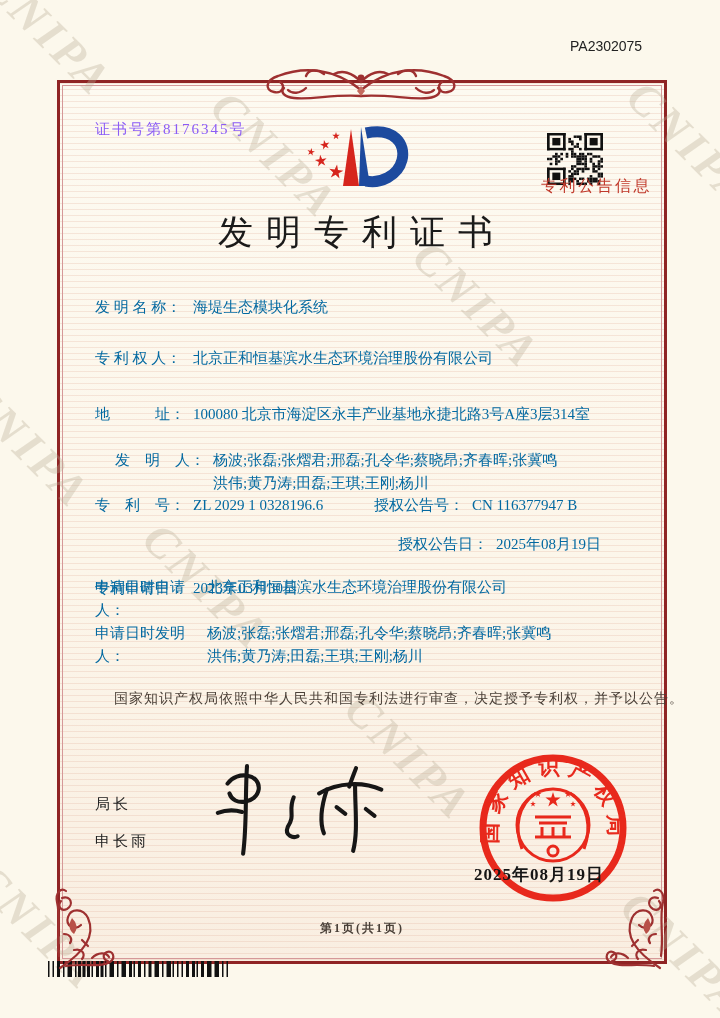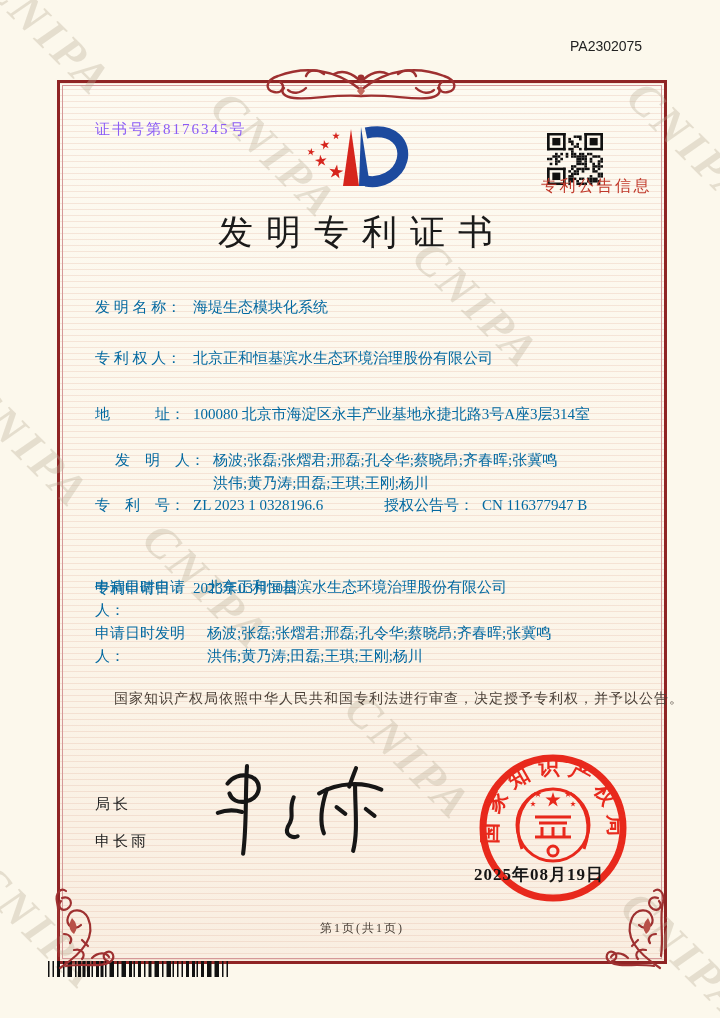--- a/index.html
+++ b/index.html
@@ -29,21 +29,21 @@
   .row{font-size:15px;line-height:23px;color:#0369a1;}
   .row .lb{display:inline-block;width:98px;vertical-align:top;}
   .row .lb.wide{width:112px;}
   .row .vl{display:inline-block;vertical-align:top;white-space:pre-line;}
   .notice{left:57px;width:684px;text-align:center;font-size:14px;
           letter-spacing:1px;color:#4a4038;}
   .sig-label{left:95px;font-size:15px;color:#222;letter-spacing:3px;}
   .seal-date{left:474px;top:863px;font-size:17px;font-weight:bold;color:#151515;
              letter-spacing:1px;z-index:6;}
   .footer{left:57px;top:920px;width:610px;text-align:center;font-size:12px;
-          color:#4a4038;letter-spacing:2px;}
+          color:#4a4038;letter-spacing:2px;font-weight:bold;}
   svg{display:block;}
 </style>
 </head>
 <body>
 
 <div class="wm" style="left:-30px;top:6px;">CNIPA</div>
 <div class="wm" style="left:196px;top:128px;">CNIPA</div>
 <div class="wm" style="left:612px;top:118px;">CNIPA</div>
 <div class="wm" style="left:398px;top:278px;">CNIPA</div>
 <div class="wm" style="left:-52px;top:418px;">CNIPA</div>
@@ -237,27 +237,30 @@
     <span class="lb">专 利 权 人：</span><span class="vl">北京正和恒基滨水生态环境治理股份有限公司</span>
   </div>
   <div class="abs row" style="left:95px;top:403px;">
     <span class="lb">地　　　址：</span><span class="vl" style="width:402px;">100080 北京市海淀区永丰产业基地永捷北路3号A座3层314室</span>
   </div>
   <div class="abs row" style="left:95px;top:449px;margin-left:20px;">
     <span class="lb">发　明　人：</span><span class="vl">杨波;张磊;张熠君;邢磊;孔令华;蔡晓昂;齐春晖;张冀鸣
 洪伟;黄乃涛;田磊;王琪;王刚;杨川</span>
   </div>
   <div class="abs row" style="left:95px;top:494px;">
-    <span class="lb">专　利　号：</span><span class="vl">ZL 2023 1 0328196.6</span>
-  </div>
-  <div class="abs row" style="left:384px;top:494px;">
+    <span class="lb">专　利　号：</span><span class="vl">ZL 2029 1 0328196.6</span>
+  </div>
+  <div class="abs row" style="left:374px;top:494px;">
     <span class="lb">授权公告号：</span><span class="vl">CN 116377947 B</span>
   </div>
   <div class="abs row" style="left:95px;top:533px;margin-top:44px;">
     <span class="lb">专利申请日：</span><span class="vl">2023年03月30日</span>
+  </div>
+  <div class="abs row" style="left:398px;top:533px;">
+    <span class="lb">授权公告日：</span><span class="vl">2025年08月19日</span>
   </div>
   <div class="abs row" style="left:95px;top:576px;">
     <span class="lb wide">申请日时申请人：</span><span class="vl">北京正和恒基滨水生态环境治理股份有限公司</span>
   </div>
   <div class="abs row" style="left:95px;top:622px;">
     <span class="lb wide">申请日时发明人：</span><span class="vl">杨波;张磊;张熠君;邢磊;孔令华;蔡晓昂;齐春晖;张冀鸣
 洪伟;黄乃涛;田磊;王琪;王刚;杨川</span>
   </div>
 
   <div class="abs notice" style="top:690px;">国家知识产权局依照中华人民共和国专利法进行审查，决定授予专利权，并予以公告。</div>

